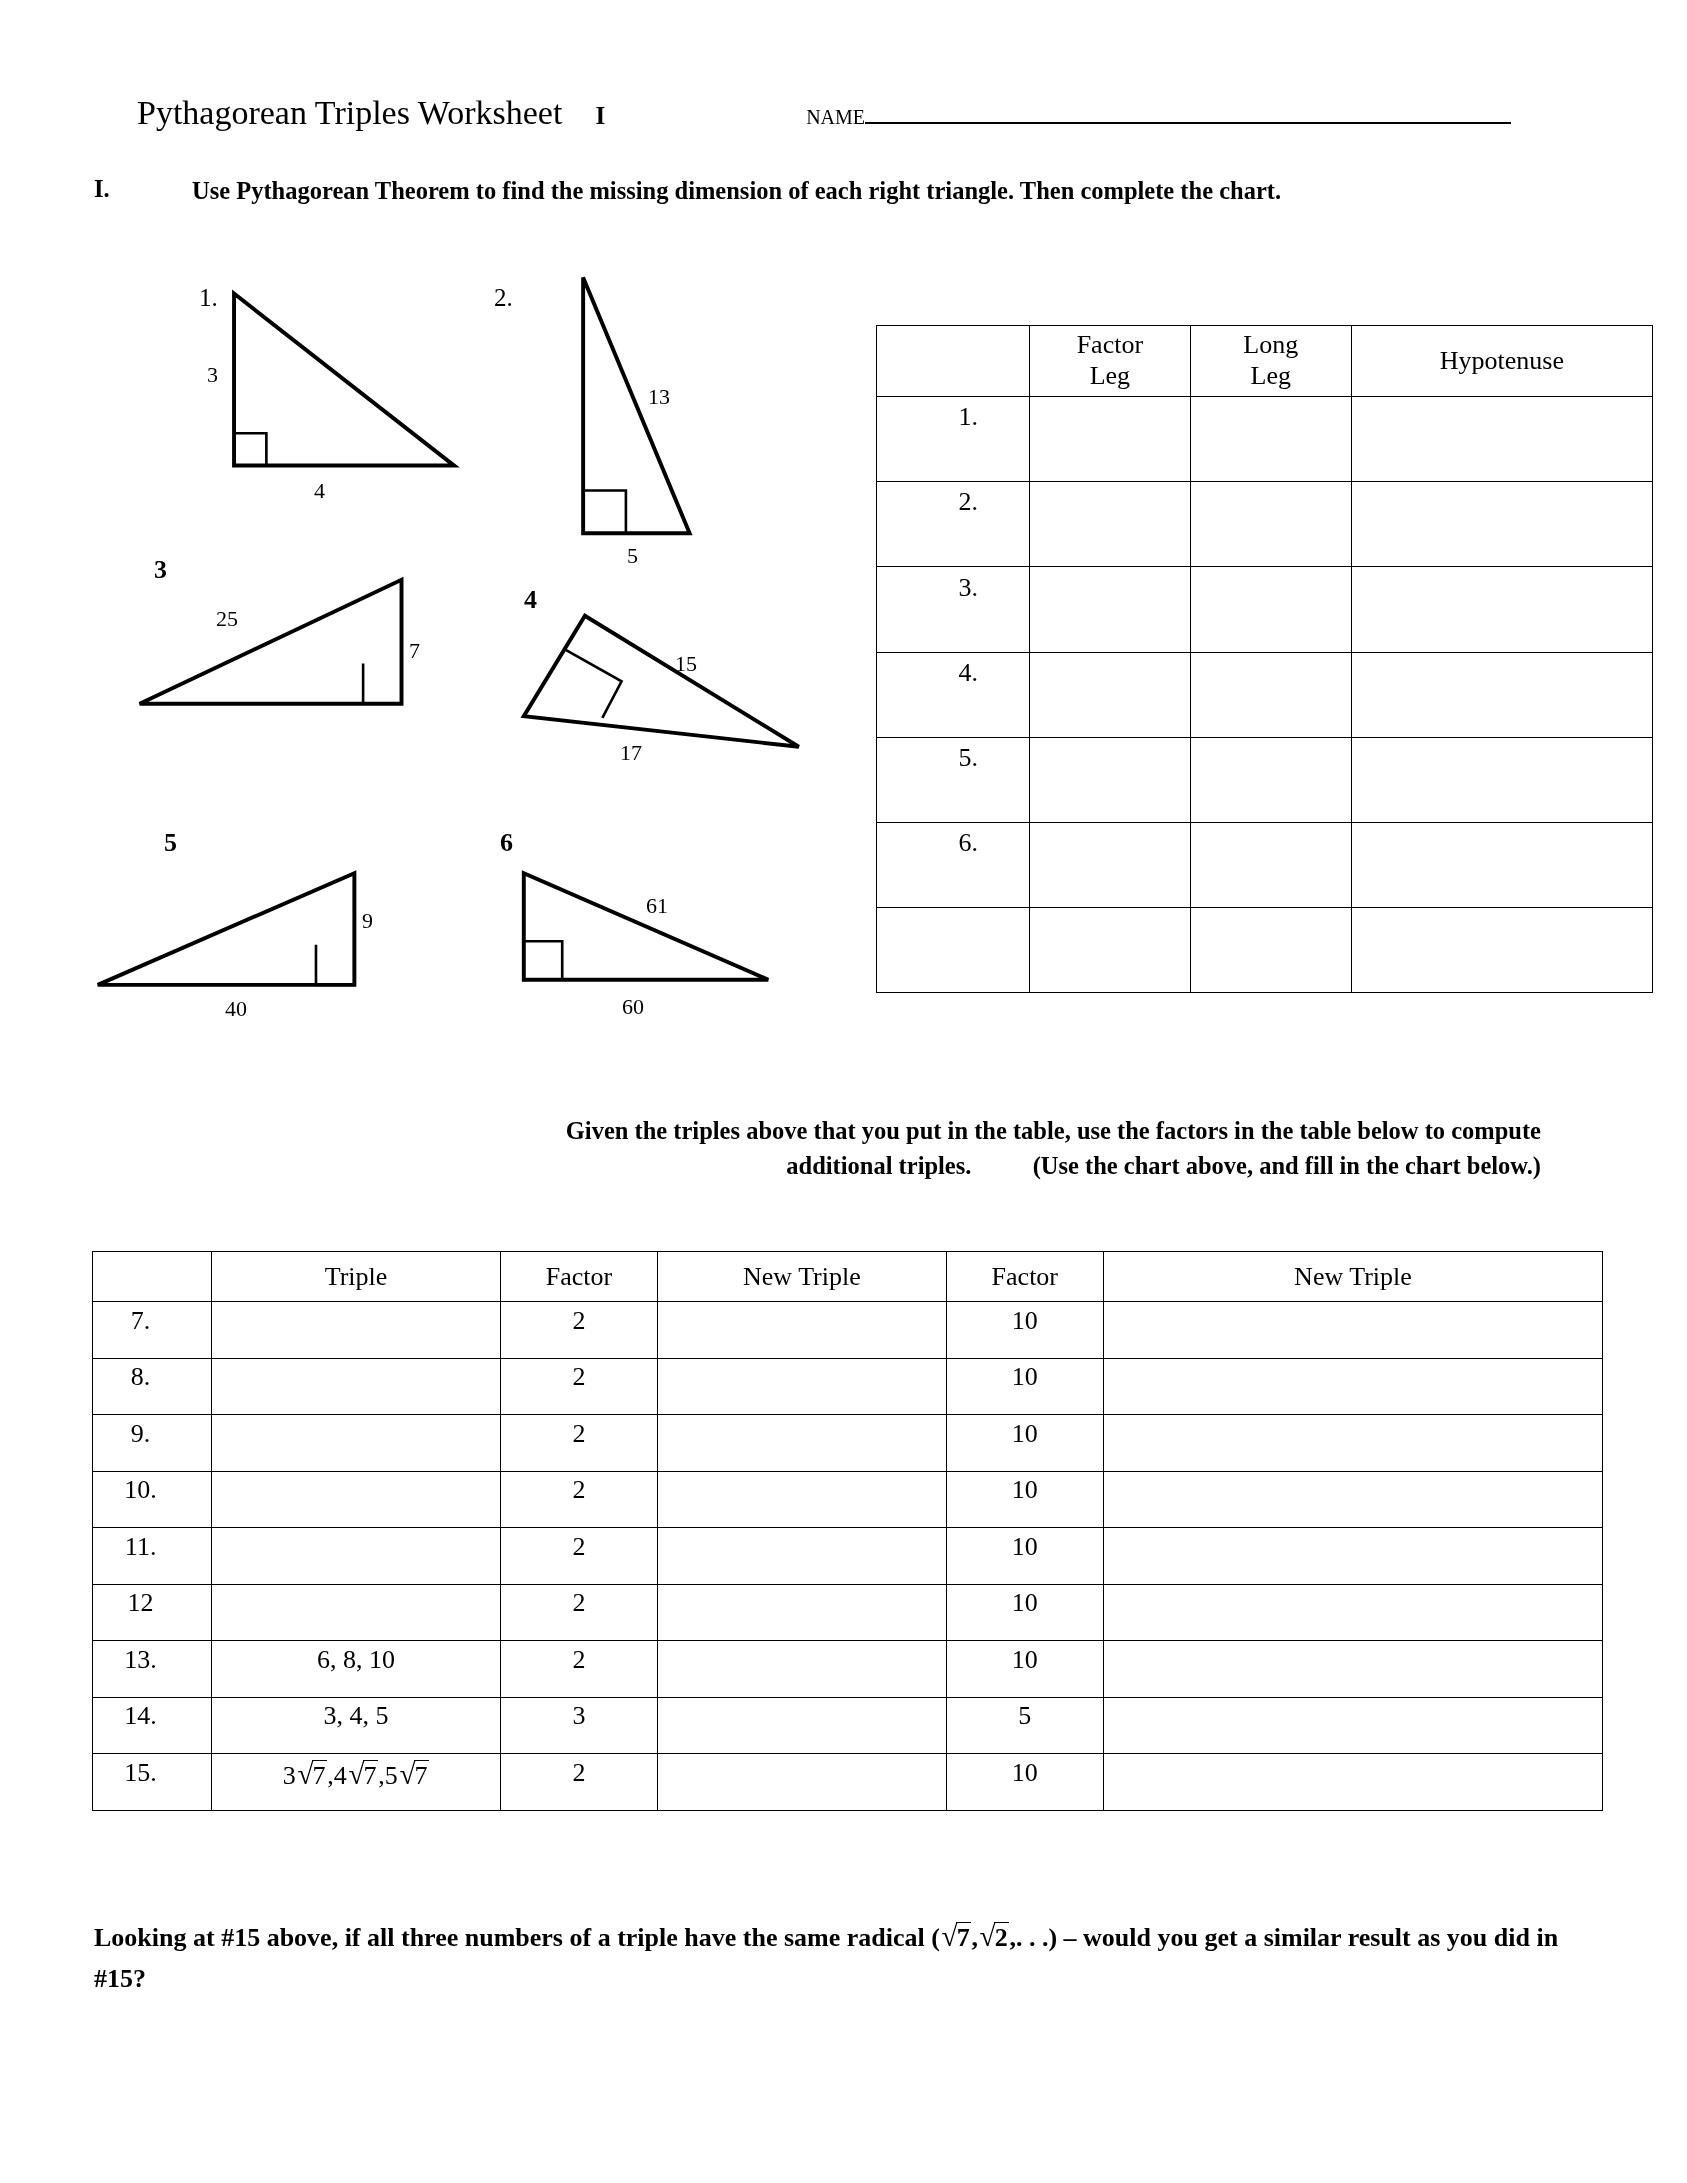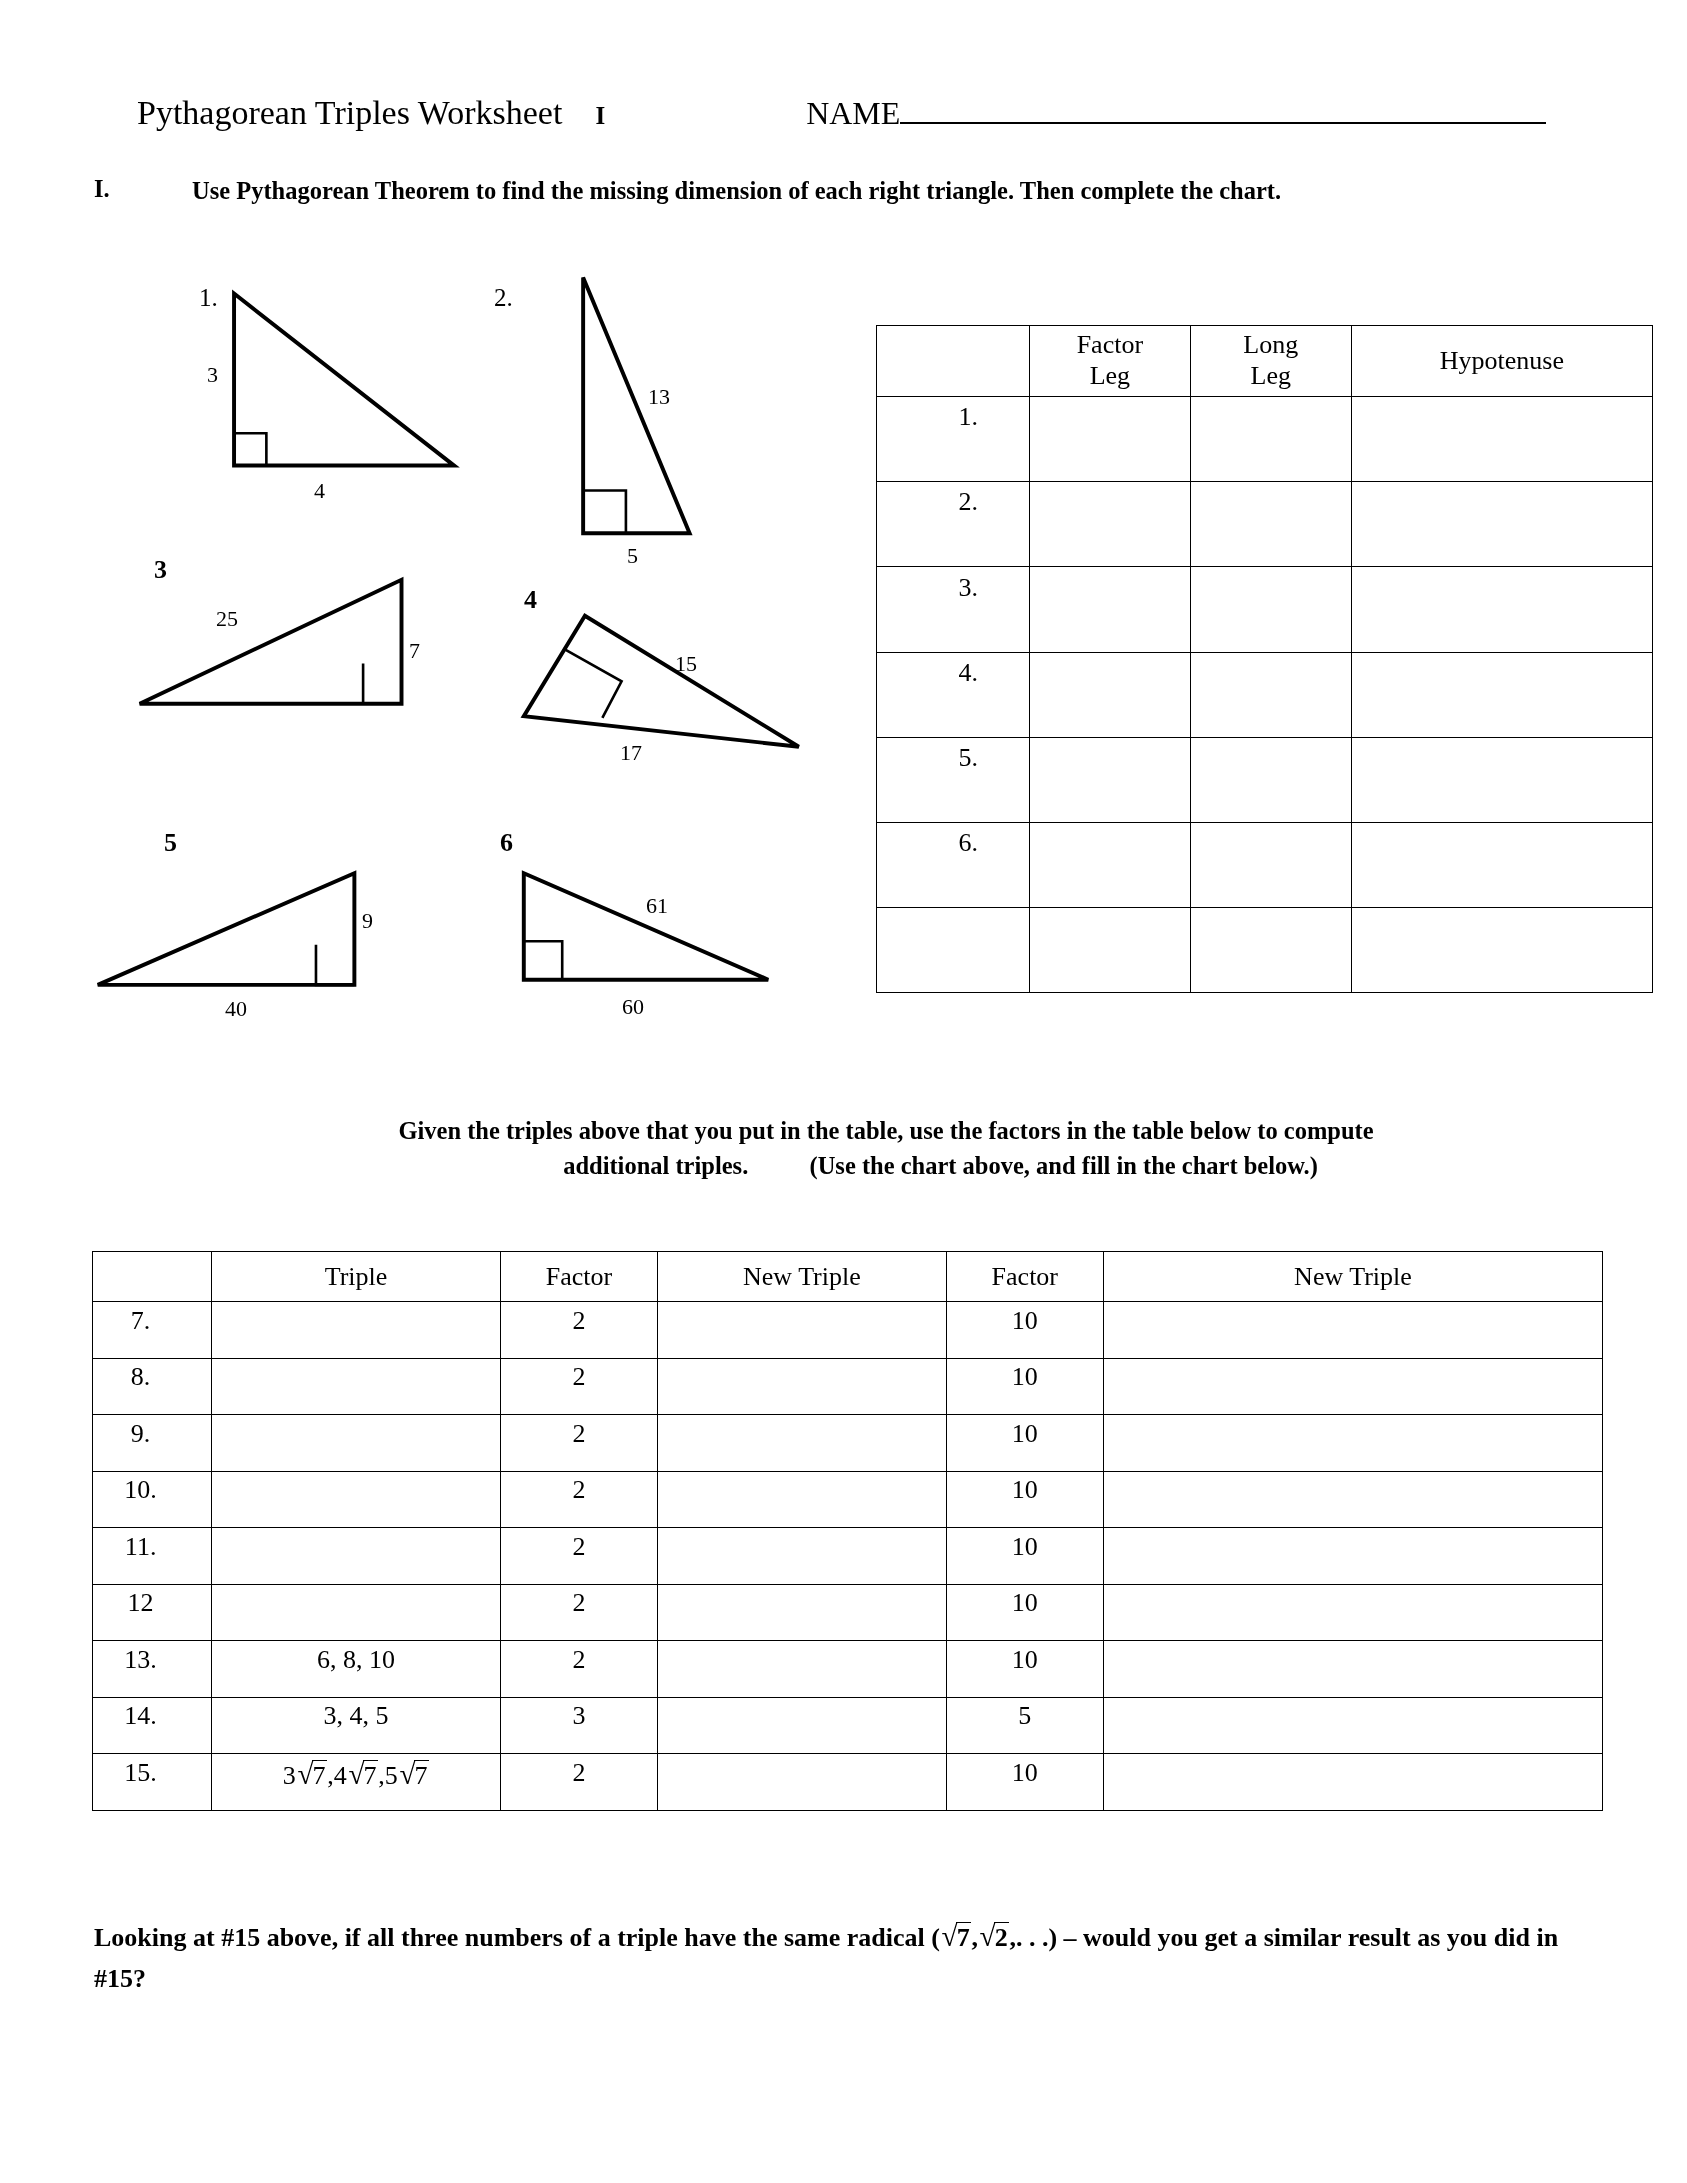--- a/index.html
+++ b/index.html
@@ -43,21 +43,21 @@
     font-size: 25px;
     margin-left: 33px;
   }
   .name-block {
     margin-left: 201px;
     display: flex;
     align-items: baseline;
     flex: 1;
   }
   .name-label {
-    font-size: 32px;
+    font-size: 20px;
     white-space: nowrap;
   }
   .name-line {
     flex: 1;
     border-bottom: 2.6px solid #000;
     height: 23px;
     margin-left: 0px;
     max-width: 646px;
   }
 
@@ -145,21 +145,21 @@
 
   
   .mid-note {
     position: absolute;
     left: 231px;
     top: 1114px;
     width: 1310px;
     font-weight: bold;
     font-size: 24.5px;
     line-height: 1.42;
-    text-align: center;
+    text-align: right;
   }
   .mid-note .line2 { display: block; padding-left: 109px; }
   .mid-note .gap { display: inline-block; width: 49px; }
 
   
   .table2-wrap {
     position: absolute;
     left: 92px;
     top: 1251px;
   }

